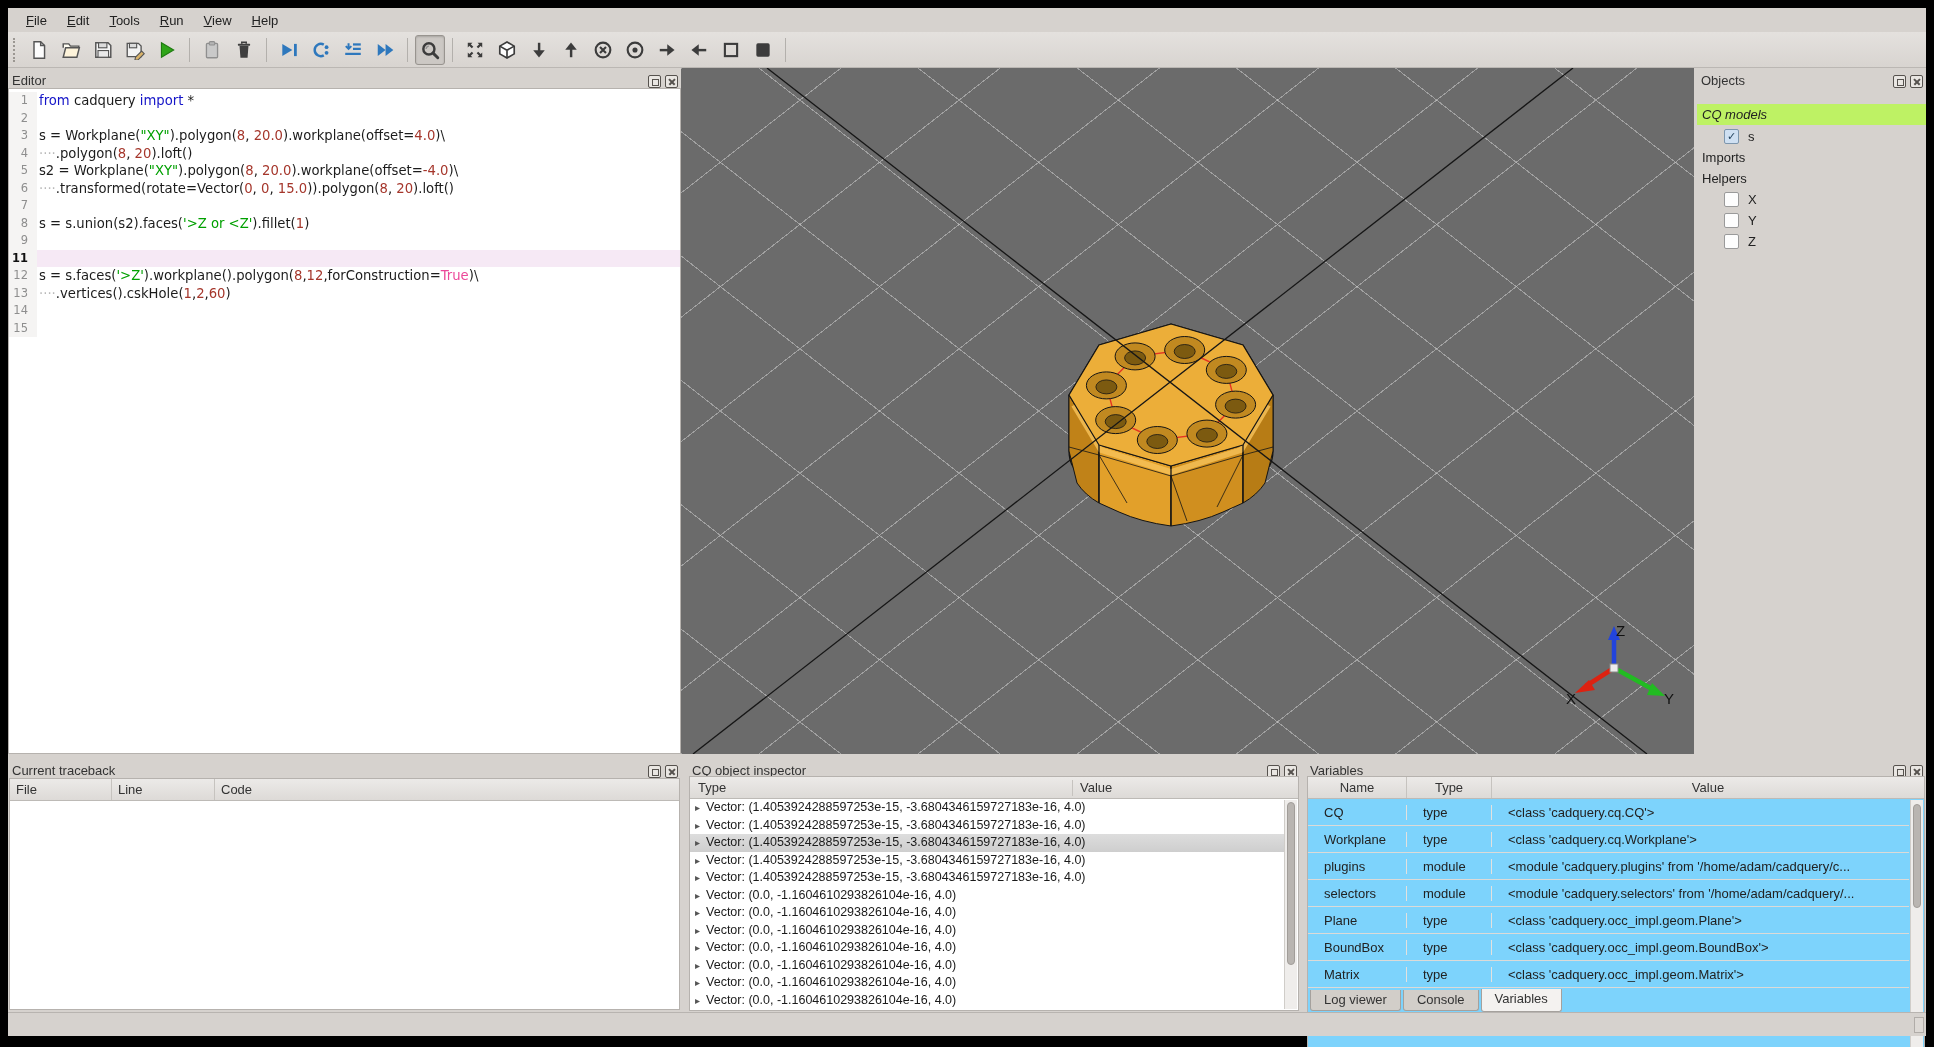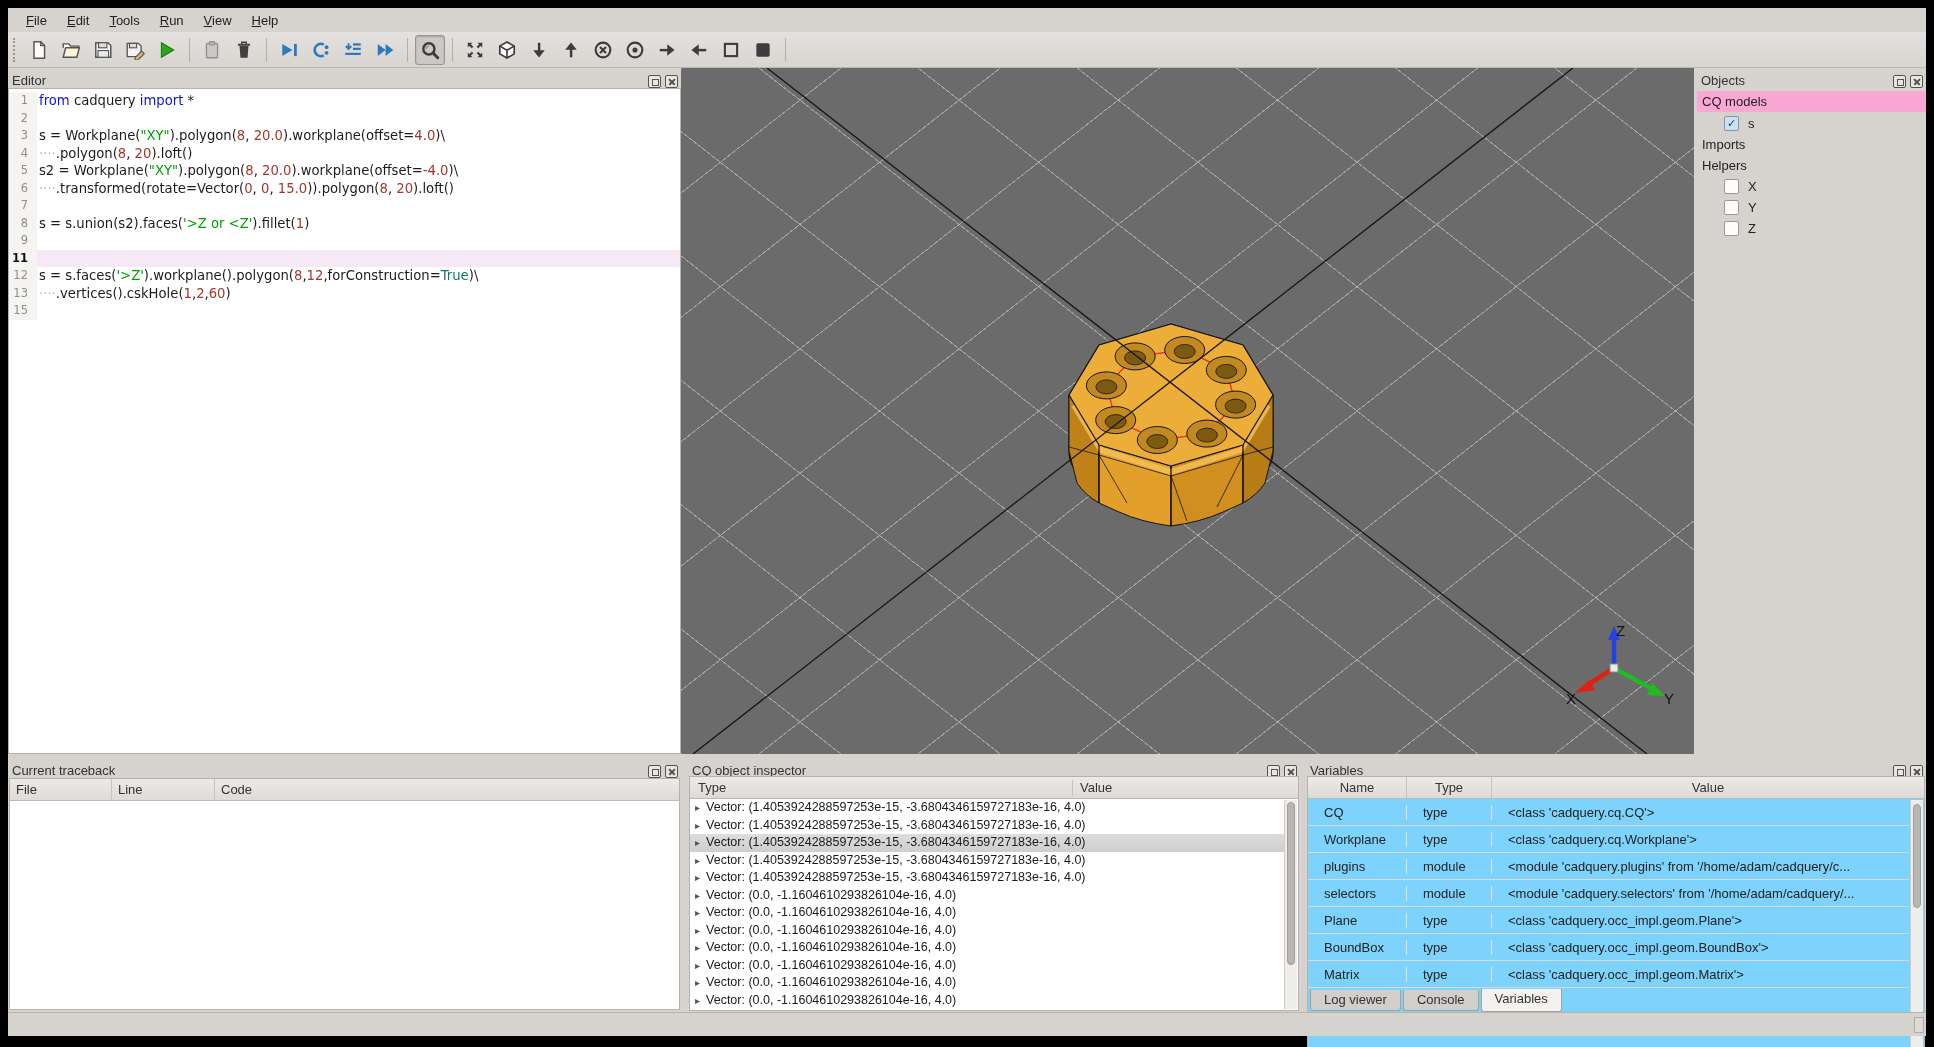--- a/index.html
+++ b/index.html
@@ -39,35 +39,35 @@
                  border:1px solid #b6b2ae; overflow:hidden; padding-top:3px; }
   .code-line { display:flex; height:17.5px; line-height:17.5px; font-family:"DejaVu Sans",sans-serif; font-size:13.2px; }
   .lnum { width:28px; flex:none; text-align:right; padding-right:9px; color:#8e8e8e; font-size:11.5px; background:#f5f4f3; }
   .code-line.current .lnum { color:#111; font-weight:bold; }
   .ltxt { flex:1; white-space:pre; padding-left:2px; }
   .code-line.current .ltxt { background:#f6e9f5; }
   .tok-pl  { color:#1c1c1c; }
   .tok-kw  { color:#1414c8; }
   .tok-str { color:#00a000; }
   .tok-num { color:#a5362b; }
-  .tok-bool{ color:#0f766e; }
+  .tok-bool{ color:#ec4899; }
   .tok-ws  { color:#b9b9b9; }
 
   
   .viewport { position:absolute; left:673px; top:60px; width:1013px; height:686px; background-color:#6b6b6b;
     background-image:
       repeating-linear-gradient(38deg,  rgba(205,205,205,.55) 0, rgba(205,205,205,.55) 1px, transparent 1px, transparent 98px),
       repeating-linear-gradient(142deg, rgba(205,205,205,.55) 0, rgba(205,205,205,.55) 1px, transparent 1px, transparent 98px);
     overflow:hidden; }
   .viewport svg { position:absolute; }
 
   
   .objects-panel { left:1689px; top:60px; width:229px; height:686px; }
   .obj-row { height:21px; display:flex; align-items:center; padding-left:5px; }
-  .obj-row.group { background:#f9a8d4; margin:3px 0 1px 0; }
+  .obj-row.group { background:#bef264; margin:16px 0 1px 0;font-style:italic; }
   .cb { width:15px; height:15px; flex:none; border:1px solid #9a9a9a; background:#fdfdfd; border-radius:2px;
         margin:0 9px 0 22px; font-size:11px; line-height:13px; text-align:center; color:#24445f; }
   .cb.checked { background:#cfe0f2; border-color:#7d96ad; }
 
   
   .traceback-panel { left:0; top:750px; width:673px; height:254px; }
   .tb-table { position:absolute; left:1px; top:20px; right:1px; bottom:2px; background:#fff; border:1px solid #b6b2ae; }
   .tb-header { height:22px; display:flex; background:linear-gradient(#eceae8,#dddad7); border-bottom:1px solid #bdbab6; color:#333; }
   .tb-h { padding:3px 6px; border-right:1px solid #c6c3bf; }
 
@@ -315,20 +315,24 @@
             <span class="lnum">11</span>
             <span class="ltxt"></span>
           </div>
           <div class="code-line">
             <span class="lnum">12</span>
             <span class="ltxt"><span class="tok-pl">s = s.faces(</span><span class="tok-str">'&gt;Z'</span><span class="tok-pl">).workplane().polygon(</span><span class="tok-num">8</span><span class="tok-pl">,</span><span class="tok-num">12</span><span class="tok-pl">,forConstruction=</span><span class="tok-bool">True</span><span class="tok-pl">)\</span></span>
           </div>
           <div class="code-line">
             <span class="lnum">13</span>
             <span class="ltxt"><span class="tok-ws">····</span><span class="tok-pl">.vertices().cskHole(</span><span class="tok-num">1</span><span class="tok-pl">,</span><span class="tok-num">2</span><span class="tok-pl">,</span><span class="tok-num">60</span><span class="tok-pl">)</span></span>
+          </div>
+          <div class="code-line">
+            <span class="lnum">14</span>
+            <span class="ltxt"></span>
           </div>
           <div class="code-line">
             <span class="lnum">15</span>
             <span class="ltxt"></span>
           </div>
         </div>
     </div>
   </div>
 
   <div class="viewport">

